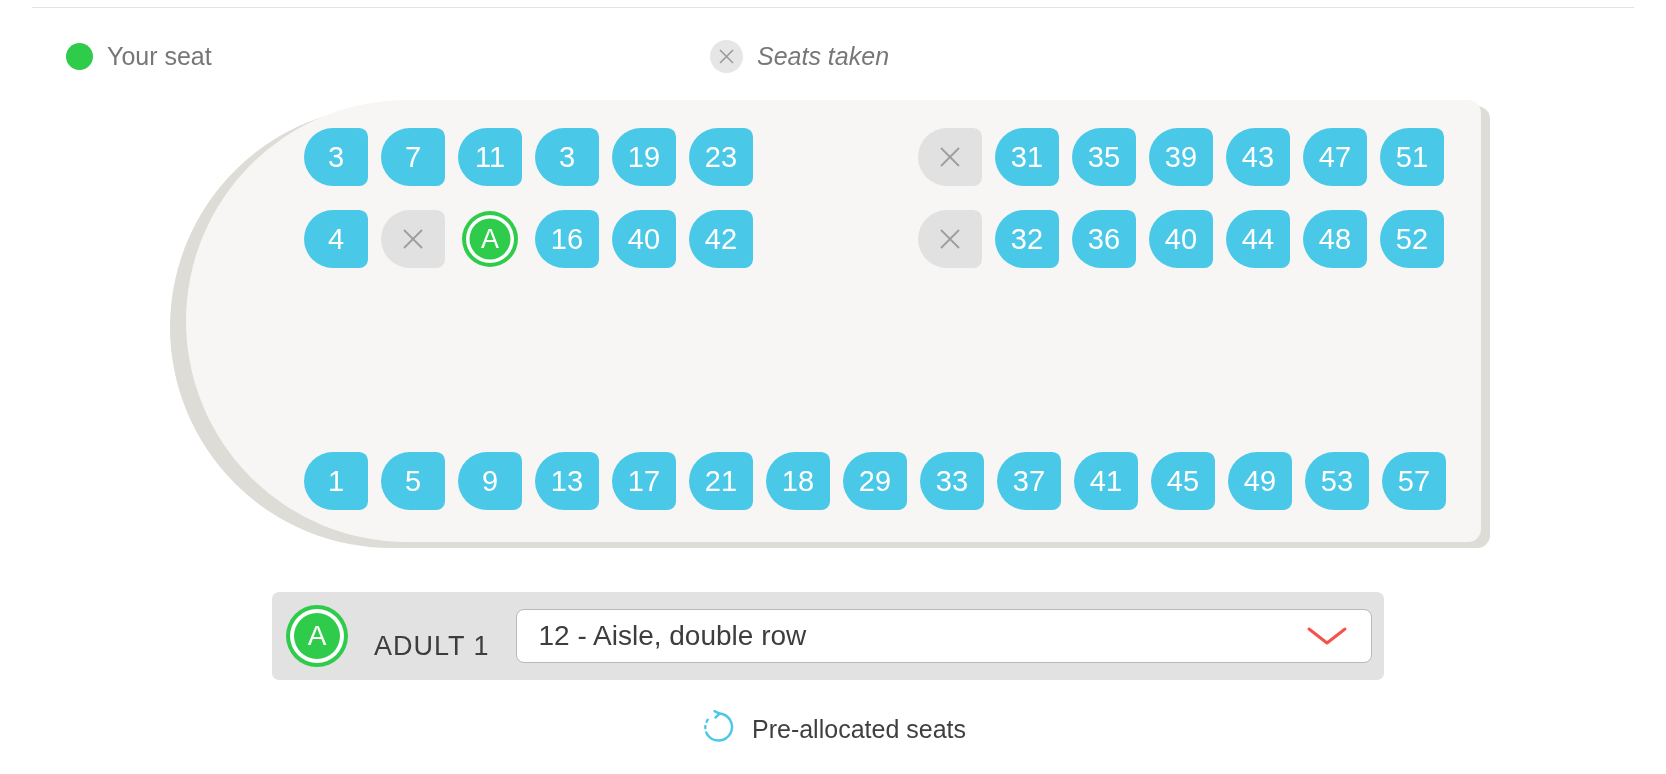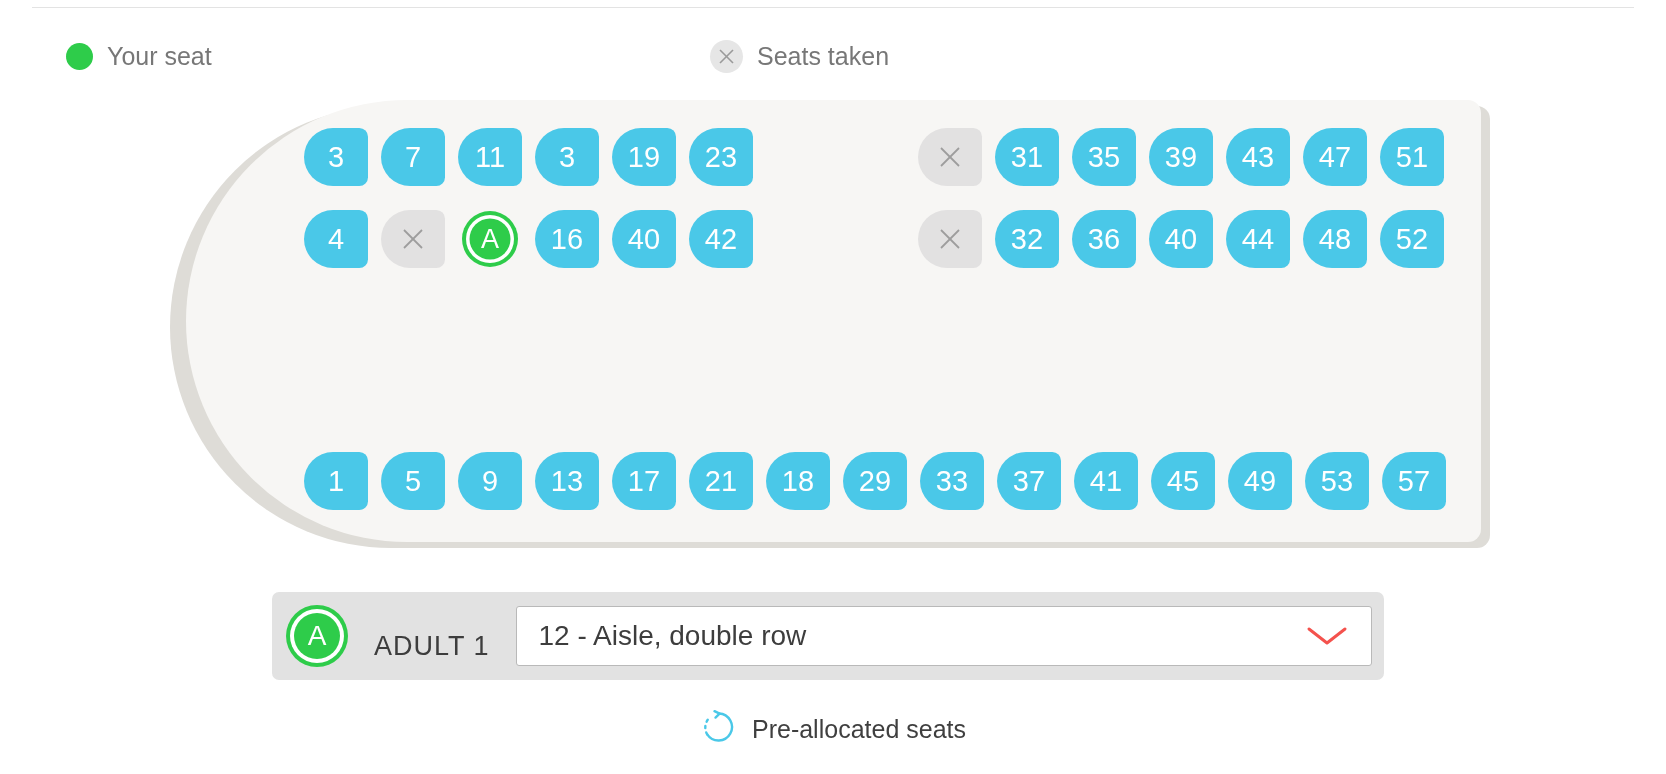--- a/index.html
+++ b/index.html
@@ -34,21 +34,21 @@
     height: 56px;
   }
   .legend-item {
     position: absolute;
     display: flex;
     align-items: center;
     gap: 14px;
     white-space: nowrap;
   }
   .legend-item.l-your  { left: 66px;  top: 0; justify-content: center; }
-  .legend-item.l-taken { left: 710px; top: 0; }
+  .legend-item.l-taken { left: 710px; top: 0; font-style: italic; }
   .legend-item.l-avail { left: 1378px; top: 0; }
 
   .legend-label {
     font-size: 25px;
     color: #777777;
     line-height: 56px;
   }
 
   .lg-dot-green {
     width: 27px; height: 27px;
@@ -238,24 +238,24 @@
     color: #3d3d3d;
     margin-left: 26px;
     margin-right: 26px;
     letter-spacing: 1px;
     white-space: nowrap;
     flex: 0 0 auto;
     margin-top: 20px;
   }
   .sel-field {
     flex: 1 1 auto;
-    height: 60px;
+    height: 54px;
     background: #ffffff;
     border: 1px solid #b9b9b9;
-    border-radius: 3px;
+    border-radius: 8px;
     display: flex;
     align-items: center;
     box-sizing: border-box;
     padding: 0 22px;
     position: relative;
     gap: 17px;
   }
   .sel-value {
     font-size: 28px;
     color: #3d3d3d;

